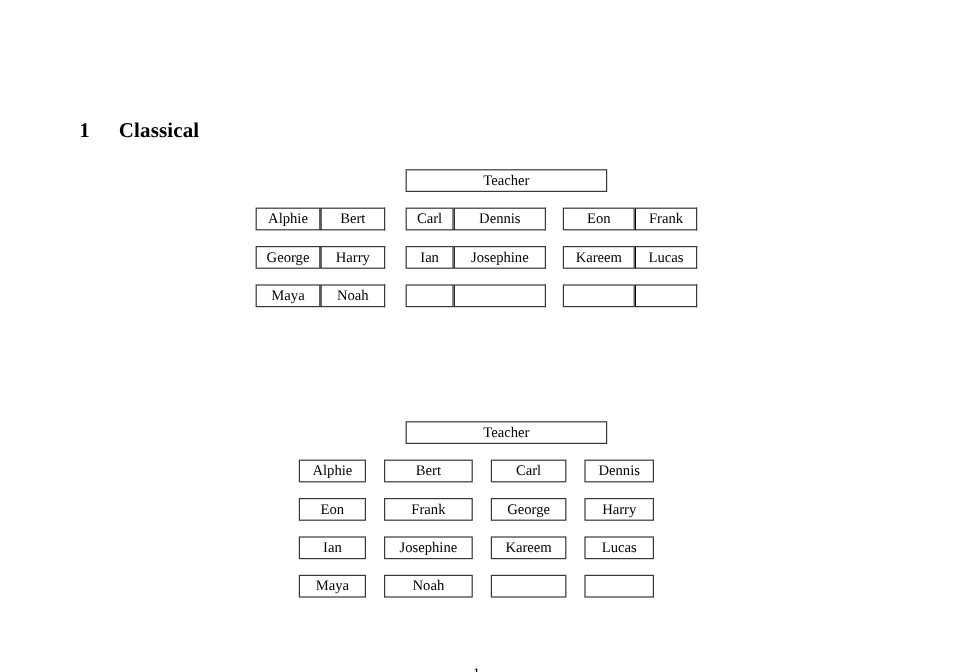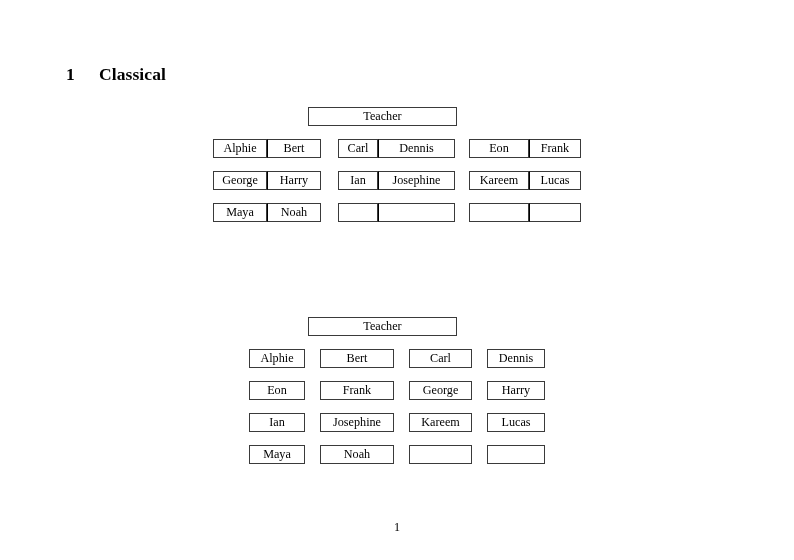--- a/index.html
+++ b/index.html
@@ -12,20 +12,21 @@
     height: 560px;
     position: relative;
     font-family: "Liberation Serif", "DejaVu Serif", serif;
     color: #000000;
     overflow: hidden;
   }
 
   .page {
     position: absolute;
     inset: 0;
+    margin-top: 34px;
   }
 
   
   .section-heading {
     position: absolute;
     font-weight: bold;
     font-size: 17.5px;
     letter-spacing: 0.1px;
     white-space: nowrap;
   }
@@ -49,22 +50,22 @@
     font-size: 12.2px;
     text-align: center;
     background: #ffffff;
     white-space: nowrap;
     overflow: hidden;
   }
 
   
   .teacher-box {
     position: absolute;
-    left: 308px;
-    width: 149px;
+    left: 338px;
+    width: 168px;
   }
 
   
   .group {
     position: absolute;
     display: flex;
   }
   .group .cell + .cell {
     border-left: none;
   }

